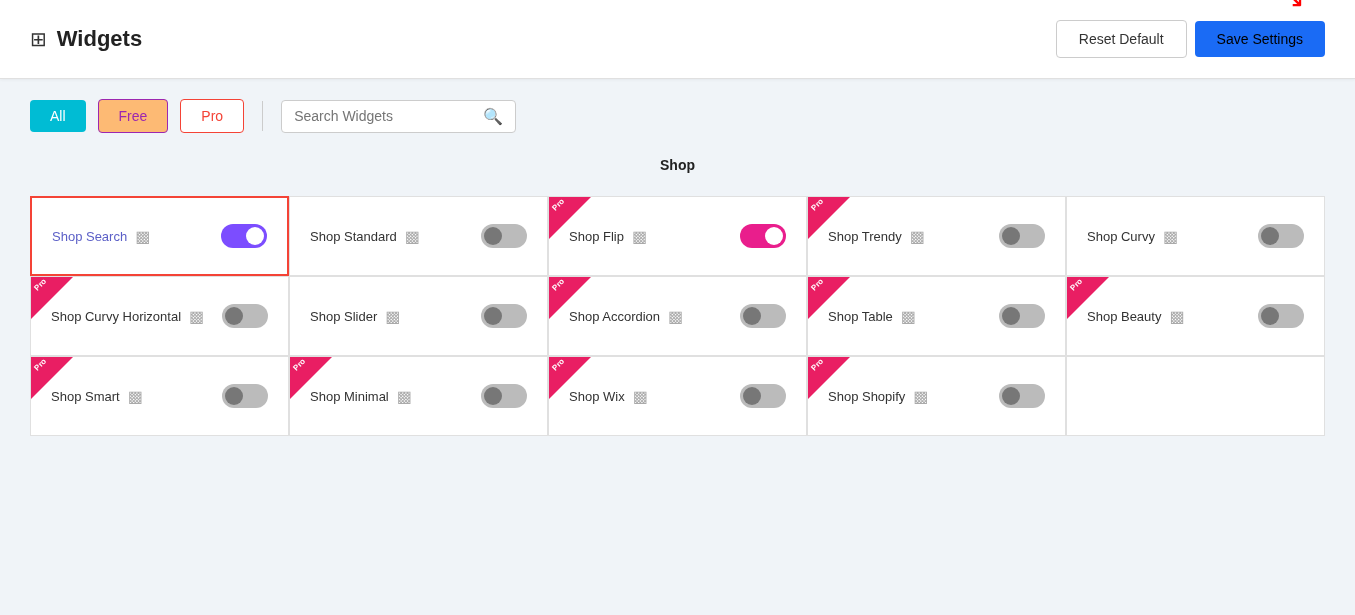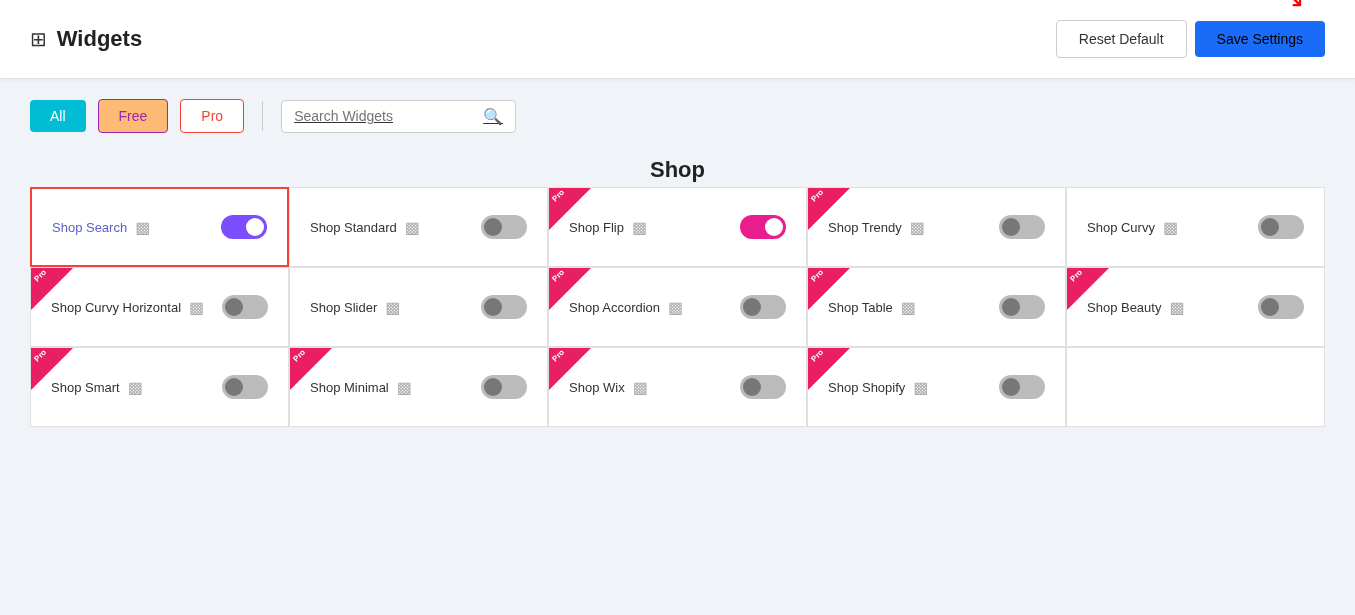--- a/index.html
+++ b/index.html
@@ -103,21 +103,20 @@
     }
     .search-box {
       display: flex;
       align-items: center;
       border: 1px solid #ccc;
       border-radius: 4px;
       padding: 6px 12px;
       background: #fff;
       gap: 8px;
       min-width: 220px;
-      text-decoration: underline;
     }
     .search-box input {
       border: none;
       outline: none;
       font-size: 14px;
       color: #555;
       width: 100%;
     }
     .search-icon { color: #00bcd4; }
 
@@ -150,23 +149,23 @@
       position: absolute;
       width: 20px; height: 20px;
       left: 3px; bottom: 3px;
       background: white;
       border-radius: 50%;
       transition: 0.3s;
     }
 
     .section-title {
       text-align: center;
-      font-size: 22px;
+      font-size: 14px;
       font-weight: 600;
-      margin-bottom: 4px;
+      margin-bottom: 23px;
       color: #222;
     }
 
     .widgets-grid {
       display: grid;
       grid-template-columns: repeat(5, 1fr);
       gap: 0;
     }
 
     .widget-card {

